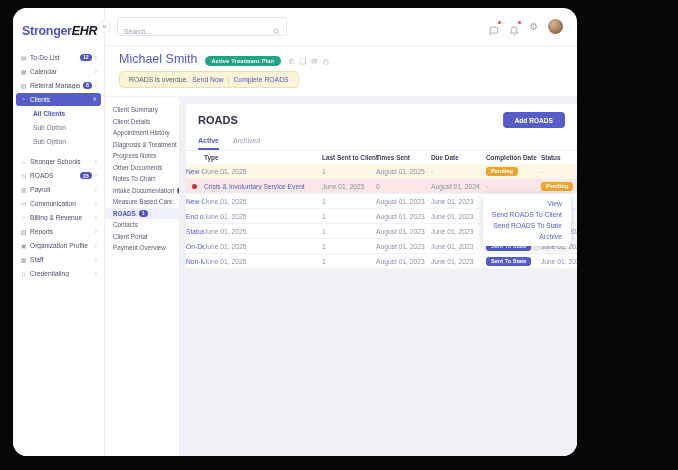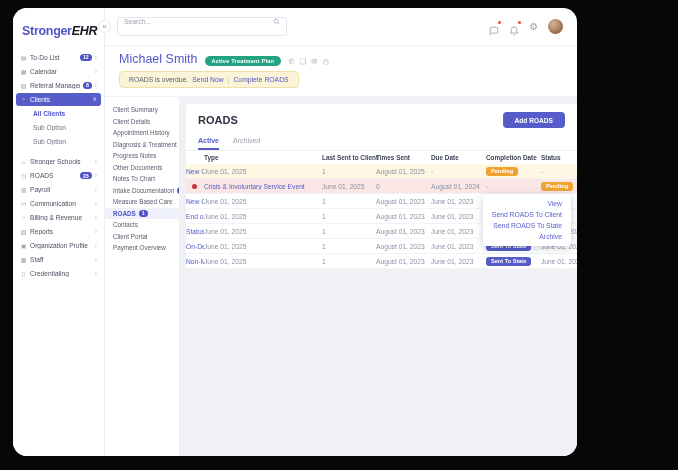--- a/index.html
+++ b/index.html
@@ -30,21 +30,21 @@
 
   
   .main { flex:1; display:flex; flex-direction:column; min-width:0; position:relative; }
   .collapse-btn { position:absolute; left:-7px; top:12px; width:13px; height:13px; border-radius:50%;
                   background:#fff; border:1px solid #e3e6ee; color:#8a93a6; font-size:7px; z-index:5;
                   display:flex; align-items:center; justify-content:center; cursor:pointer; }
 
   .topbar { height:38px; border-bottom:1px solid #eef0f4; display:flex; align-items:center;
             padding:0 14px 0 12px; gap:8px; position:relative; }
   .searchbox { width:170px; height:19px; border:1px solid #e3e6ee; border-radius:4px;
-               display:flex; align-items:flex-start; padding:0 6px; gap:4px; }
+               display:flex; align-items:flex-end; padding:0 6px; gap:4px; }
   .searchbox input { border:none; outline:none; flex:1; font-size:6.8px; color:#4a5161;
                      font-family:"Liberation Sans",sans-serif; background:transparent; }
   .searchbox input::placeholder { color:#9aa1b0; }
   .searchbox svg { width:7px; height:7px; color:#9aa1b0; flex-shrink:0; }
   .topbar .spacer { flex:1; }
   .top-icons { display:flex; align-items:center; gap:10px; }
   .tico { position:relative; width:10px; height:10px; color:#99a1af; cursor:pointer; }
   .tico svg { width:10px; height:10px; }
   .tico .reddot { position:absolute; top:-1px; right:-2px; width:3.5px; height:3.5px;
                   border-radius:50%; background:#e5484d; }

